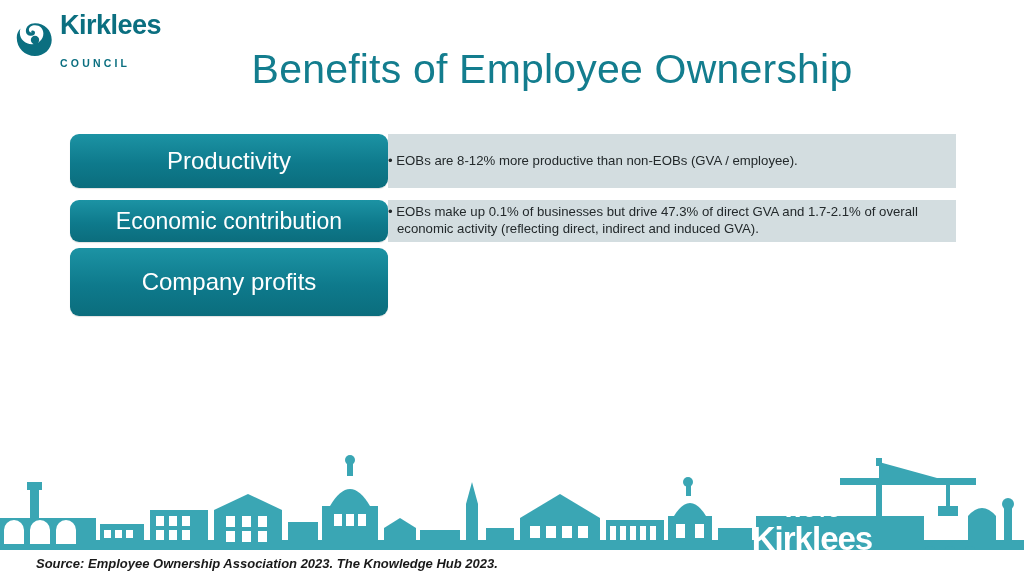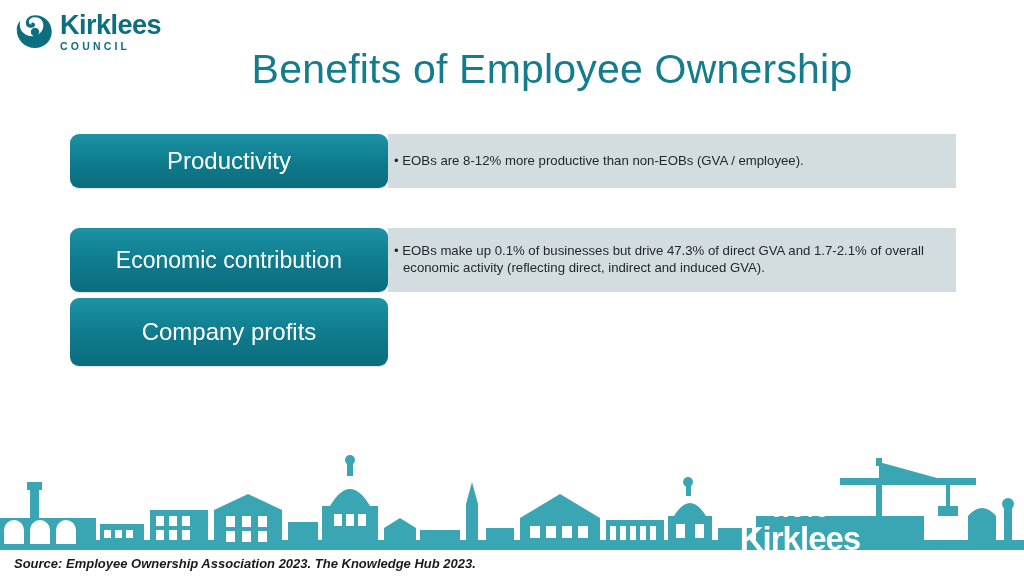--- a/index.html
+++ b/index.html
@@ -23,21 +23,21 @@
     display: flex; align-items: center; gap: 6px;
   }
   .logo-mark { width: 38px; height: 38px; flex: none; }
   .logo-text { display: flex; flex-direction: column; align-items: flex-start; line-height: 1; }
   .logo-name {
     font-size: 27px; font-weight: bold; color: #0b6f80;
     letter-spacing: -0.5px;
   }
   .logo-sub {
     font-size: 10.5px; font-weight: bold; color: #0b6f80;
-    letter-spacing: 3.2px; margin-top: 2px;
+    letter-spacing: 3.2px; margin-top: 19px;
   }
 
   
   .title {
     position: absolute;
     left: 0; top: 46px; width: 1024px;
     text-align: center;
     font-size: 41px;
     font-weight: normal;
     color: #137d8e;
@@ -67,51 +67,51 @@
     font-size: 24px;
     padding: 6px 10px;
     text-align: center;
     box-shadow: 0 1px 1px rgba(0,0,0,0.12);
   }
   .desc {
     flex: 1;
     background: #d3dde0;
     display: flex;
     align-items: center;
-    padding: 6px 14px 6px 6px;
+    padding: 6px 14px 6px 0;
   }
   .desc-text {
     font-size: 13.2px;
     color: #23292b;
     line-height: 1.28;
     text-indent: -9px;
     padding-left: 9px;
   }
   .desc-text::before {
     content: "\2022\00a0";
     font-size: 13.2px;
   }
 
   
   .r0 .label, .r0 .desc { height: 54px; }
   .r1 .label, .r1 .desc { height: 54px; }
   .r2 .label, .r2 .desc { height: 54px; }
-  .r3 .label, .r3 .desc { height: 64px; margin-top: 28px; }
+  .r3 .label, .r3 .desc { height: 42px; }
   .r4 .label, .r4 .desc { height: 68px; }
   .r3 .label { font-size: 23px; }
   .r1 .label { font-size: 23.5px; }
 
   
   .skyline {
     position: absolute;
     left: 0; bottom: 0; width: 1024px; height: 132px;
   }
   .wk-badge {
     position: absolute;
-    right: 144px; bottom: 14px;
+    right: 132px; bottom: 14px;
     width: 160px;
     text-align: center;
     color: #ffffff;
     line-height: 1;
   }
   .wk-were {
     font-size: 22px; font-weight: bold; font-style: italic;
     letter-spacing: -0.5px;
   }
   .wk-kirklees {
@@ -120,21 +120,21 @@
   }
   .wk-rule {
     height: 4px; background: #ffffff; margin-top: 3px; border-radius: 2px;
   }
 
   
   .source {
     position: absolute;
     left: 0; bottom: 0; width: 1024px; height: 26px;
     background: #ffffff;
-    display: flex; align-items: center;
+    display: flex; align-items: center; padding-left: 22px;
   }
   .source-text {
     font-size: 13px;
     font-style: italic;
     font-weight: bold;
     color: #1a1a1a;
     padding-left: 14px;
   }
 </style>
 </head>

